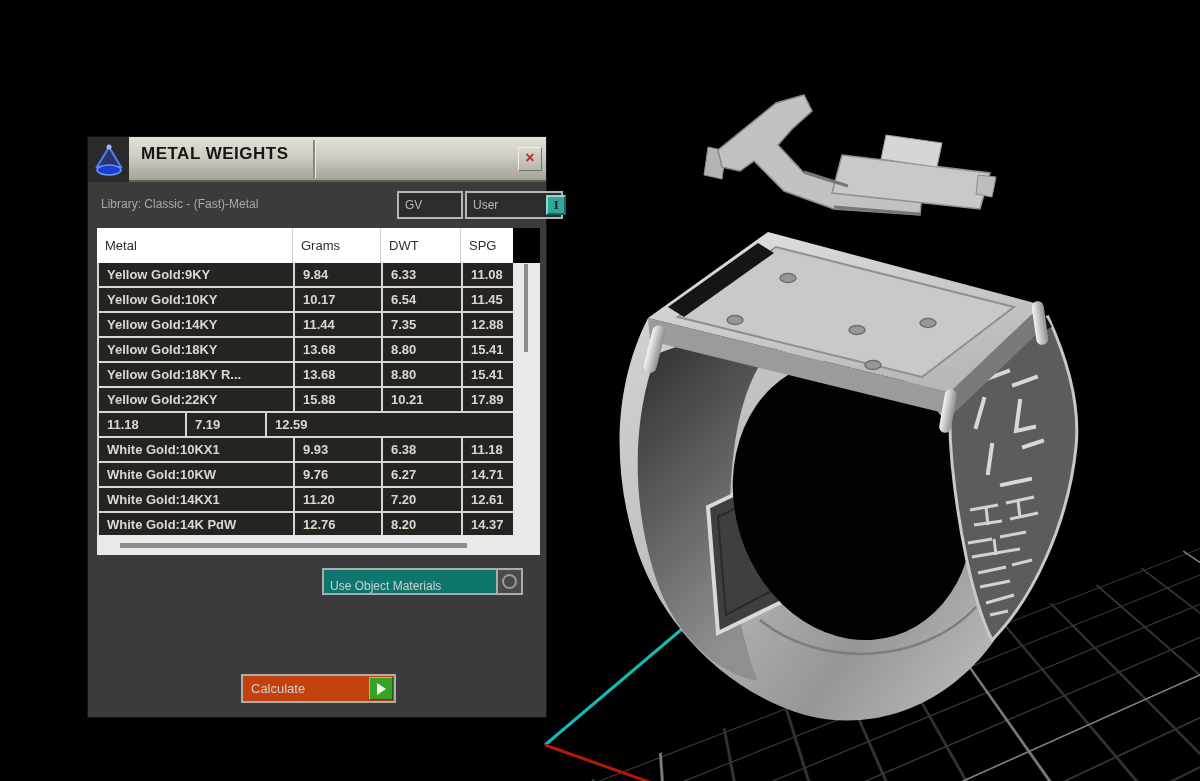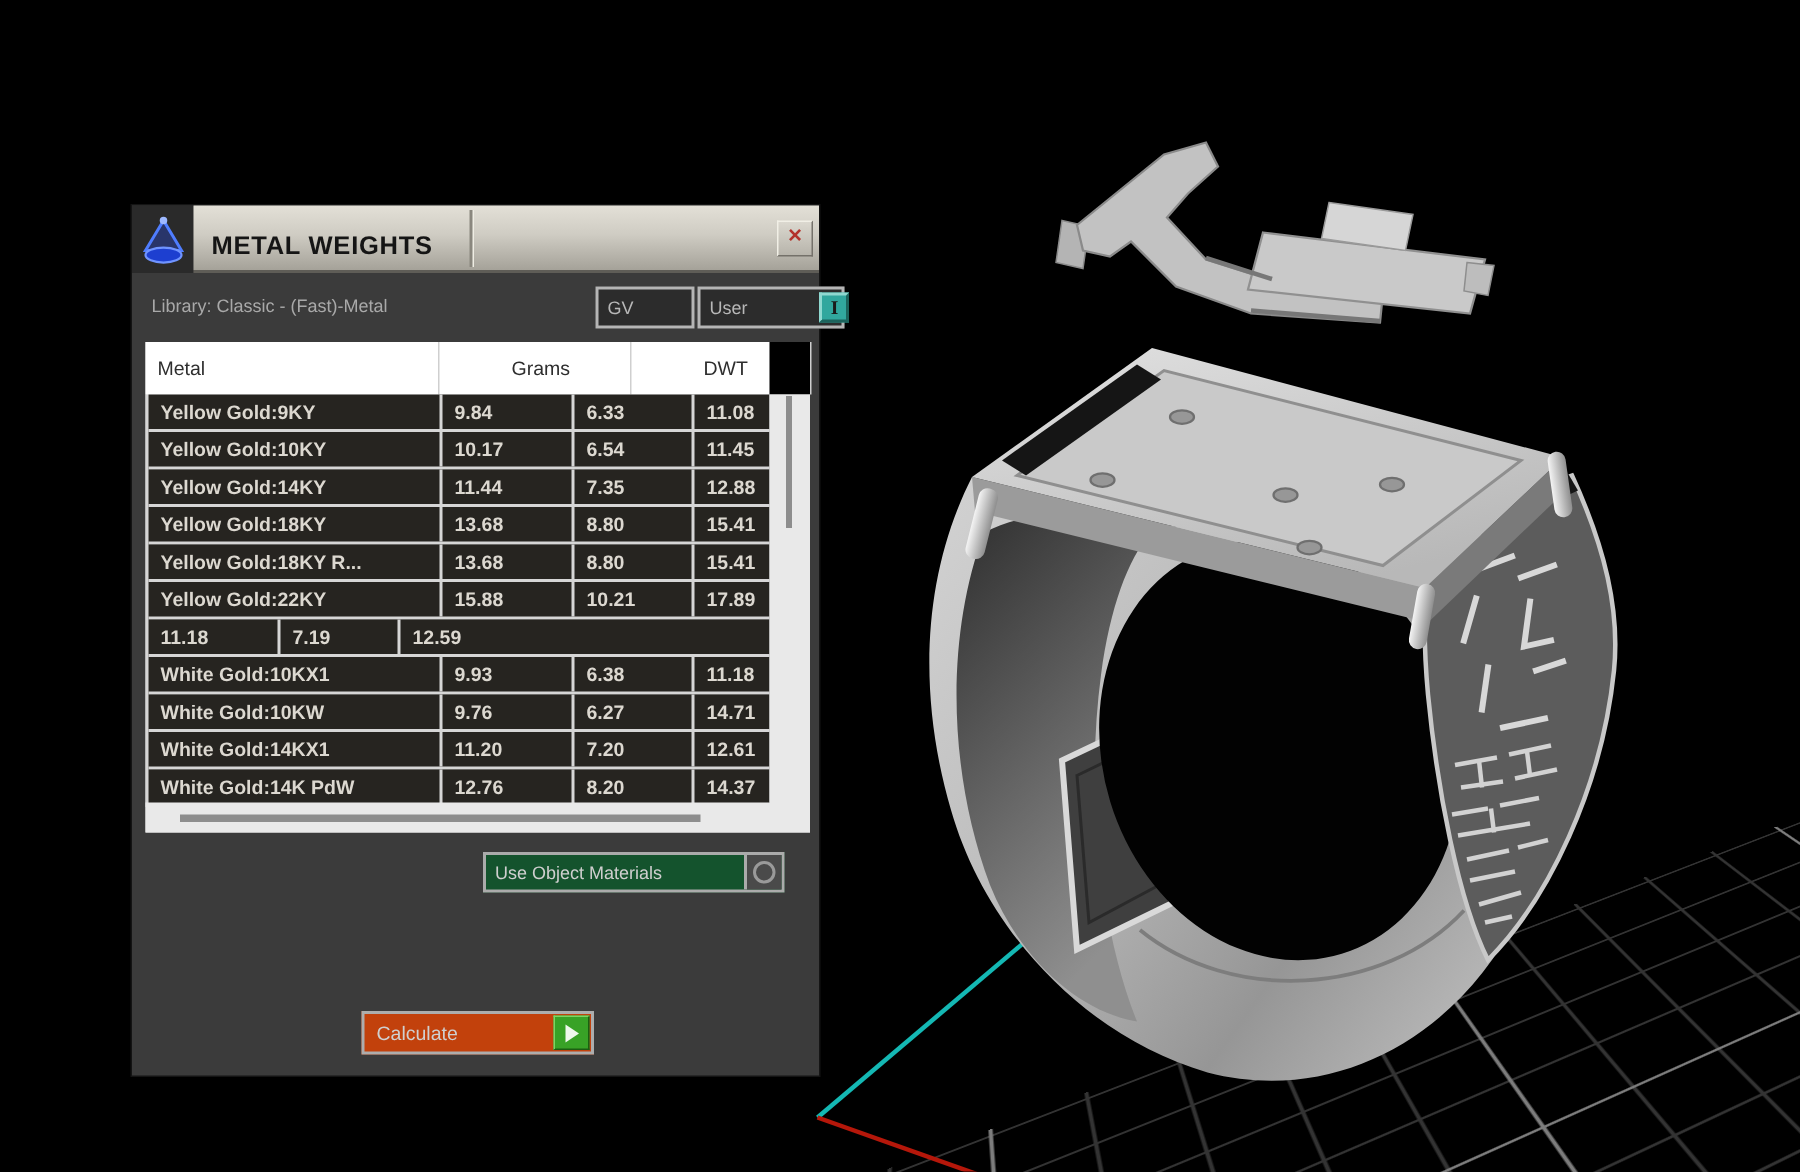--- a/index.html
+++ b/index.html
@@ -23,21 +23,21 @@
   .axes-svg{position:absolute;inset:0;}
   .model-svg{position:absolute;left:590px;top:55px;}
   
   .panel{
     position:absolute;left:88px;top:137px;width:458px;height:580px;
     background:#3b3b3b;box-shadow:0 0 0 1px #141414;z-index:10;
   }
   .titlebar{position:absolute;left:0;top:0;width:458px;height:45px;display:flex;}
   .title-icon-box{width:41px;height:45px;background:#2a2a2a;display:flex;align-items:center;justify-content:center;flex:none;}
   .title-rest{position:relative;flex:1;background:linear-gradient(180deg,#e3e0d7 0%,#cfccc3 45%,#a5a299 100%);border-bottom:2px solid #5f5d57;}
-  .title-text{position:absolute;left:12px;top:7px;font-size:17px;font-weight:bold;color:#151515;letter-spacing:.5px;margin-top:10px;}
+  .title-text{position:absolute;left:12px;top:7px;font-size:17px;font-weight:bold;color:#151515;letter-spacing:.5px;}
   .title-sep{position:absolute;left:184px;top:3px;bottom:2px;width:2px;background:#8a877e;box-shadow:1px 0 0 #efede4;}
   .close-btn{
     position:absolute;right:4px;top:10px;width:22px;height:22px;
     background:linear-gradient(180deg,#dbd8cf,#b7b4ab);
     border:1px solid;border-color:#f1efe6 #74716a #74716a #f1efe6;
     color:#b3322b;font-size:16px;font-weight:bold;line-height:20px;text-align:center;cursor:pointer;
   }
   .library-label{position:absolute;left:13px;top:60px;font-size:12px;color:#a9a9a9;}
   .toggle-btn{
     position:absolute;top:54px;height:28px;background:#2c2c2c;
@@ -50,41 +50,41 @@
     border-top:2px solid #8fd8d0;border-left:2px solid #8fd8d0;
     border-right:2px solid #1c635c;border-bottom:2px solid #1c635c;box-sizing:border-box;
     display:flex;align-items:center;justify-content:center;
     color:#1b1b1b;font-family:"Liberation Serif",serif;font-weight:bold;font-size:13px;
   }
   #gv-btn{left:309px;width:66px;}
   #user-btn{left:377px;width:98px;}
   
   .listbox{position:absolute;left:9px;top:91px;width:443px;height:327px;background:#e9e9e9;}
   .lb-header{position:absolute;left:0;top:0;width:416px;height:35px;background:#ffffff;display:flex;align-items:center;
-    font-size:13px;color:#2e2e2e;gap:40px;}
+    font-size:13px;color:#2e2e2e;}
   .lb-corner{position:absolute;right:0;top:0;width:27px;height:35px;background:#000;}
   .lb-rows{position:absolute;left:0;top:35px;width:416px;border-left:2px solid #d6d6d6;box-sizing:border-box;}
   .row{display:flex;height:23px;background:#262420;border-bottom:2px solid #d6d6d6;align-items:center;
     color:#dcd8d0;font-size:13px;font-weight:bold;cursor:pointer;}
   .cell{height:100%;display:flex;align-items:center;padding-left:8px;box-sizing:border-box;
     border-right:2px solid #d6d6d6;overflow:hidden;white-space:nowrap;}
   .c0{width:196px;flex:none;}
   .c1{width:88px;flex:none;}
   .c2{width:80px;flex:none;}
   .c3{flex:1;border-right:none;}
   .lb-header .cell{border-right:1px solid #cfcfcf;font-weight:normal;}
   .lb-header .c3{border-right:none;}
   .vscroll{position:absolute;right:0;top:35px;bottom:20px;width:27px;background:#e9e9e9;}
   .vthumb{position:absolute;left:11px;top:1px;width:4px;height:88px;background:#8d8d8d;cursor:pointer;}
   .hscroll{position:absolute;left:0;bottom:0;width:443px;height:20px;background:#e9e9e9;}
   .hthumb{position:absolute;left:23px;bottom:7px;width:347px;height:5px;background:#8d8d8d;cursor:pointer;}
   
   .materials-dd{
     position:absolute;left:234px;top:431px;width:201px;height:27px;box-sizing:border-box;
-    background:#14532d;border:2px solid #ababab;display:flex;align-items:center;cursor:pointer;
+    background:#0f766e;border:2px solid #ababab;display:flex;align-items:flex-end;cursor:pointer;
   }
   .materials-dd .sel{flex:1;padding-left:6px;font-size:12px;color:#cfcfcf;white-space:nowrap;overflow:hidden;}
   .dd-iconbox{width:25px;height:100%;background:#4a4a4a;border-left:2px solid #ababab;box-sizing:border-box;
     display:flex;align-items:center;justify-content:center;flex:none;}
   .dd-circle{width:11px;height:11px;border:2px solid #9a9a9a;border-radius:50%;}
   .instruction{position:absolute;left:0;right:0;top:474px;text-align:center;
     color:#eebb06;font-size:15px;font-weight:bold;line-height:20px;}
   .calc-btn{
     position:absolute;left:153px;top:537px;width:155px;height:29px;box-sizing:border-box;
     background:#c2410c;border:2px solid #adadad;display:flex;align-items:center;cursor:pointer;position:absolute;

